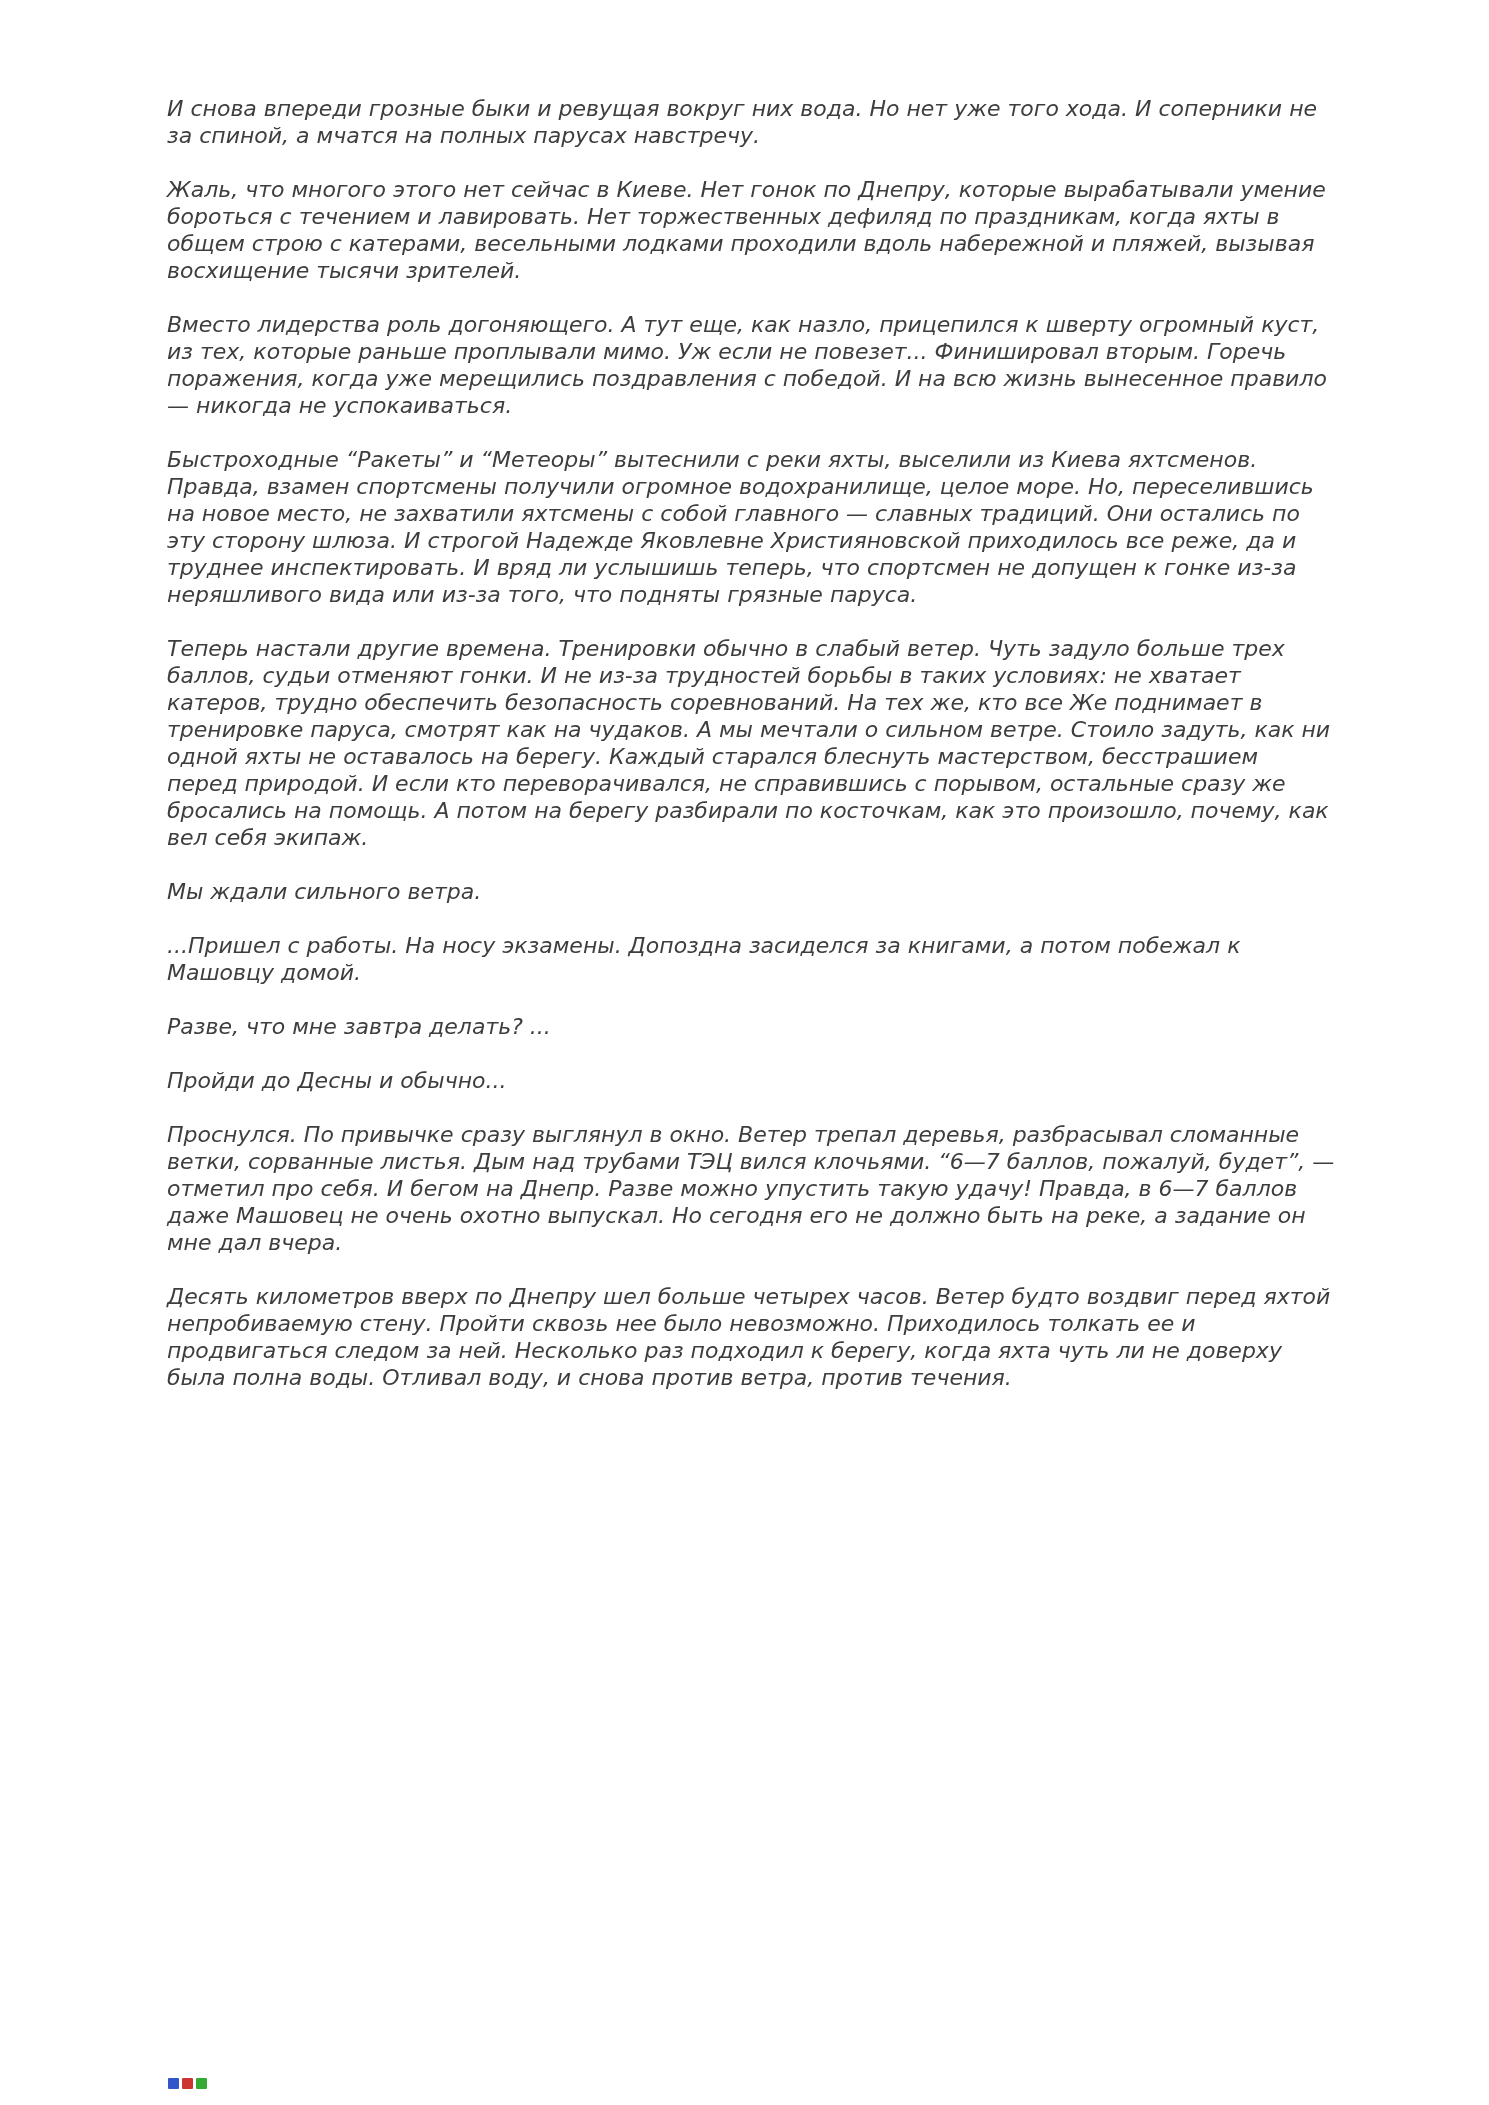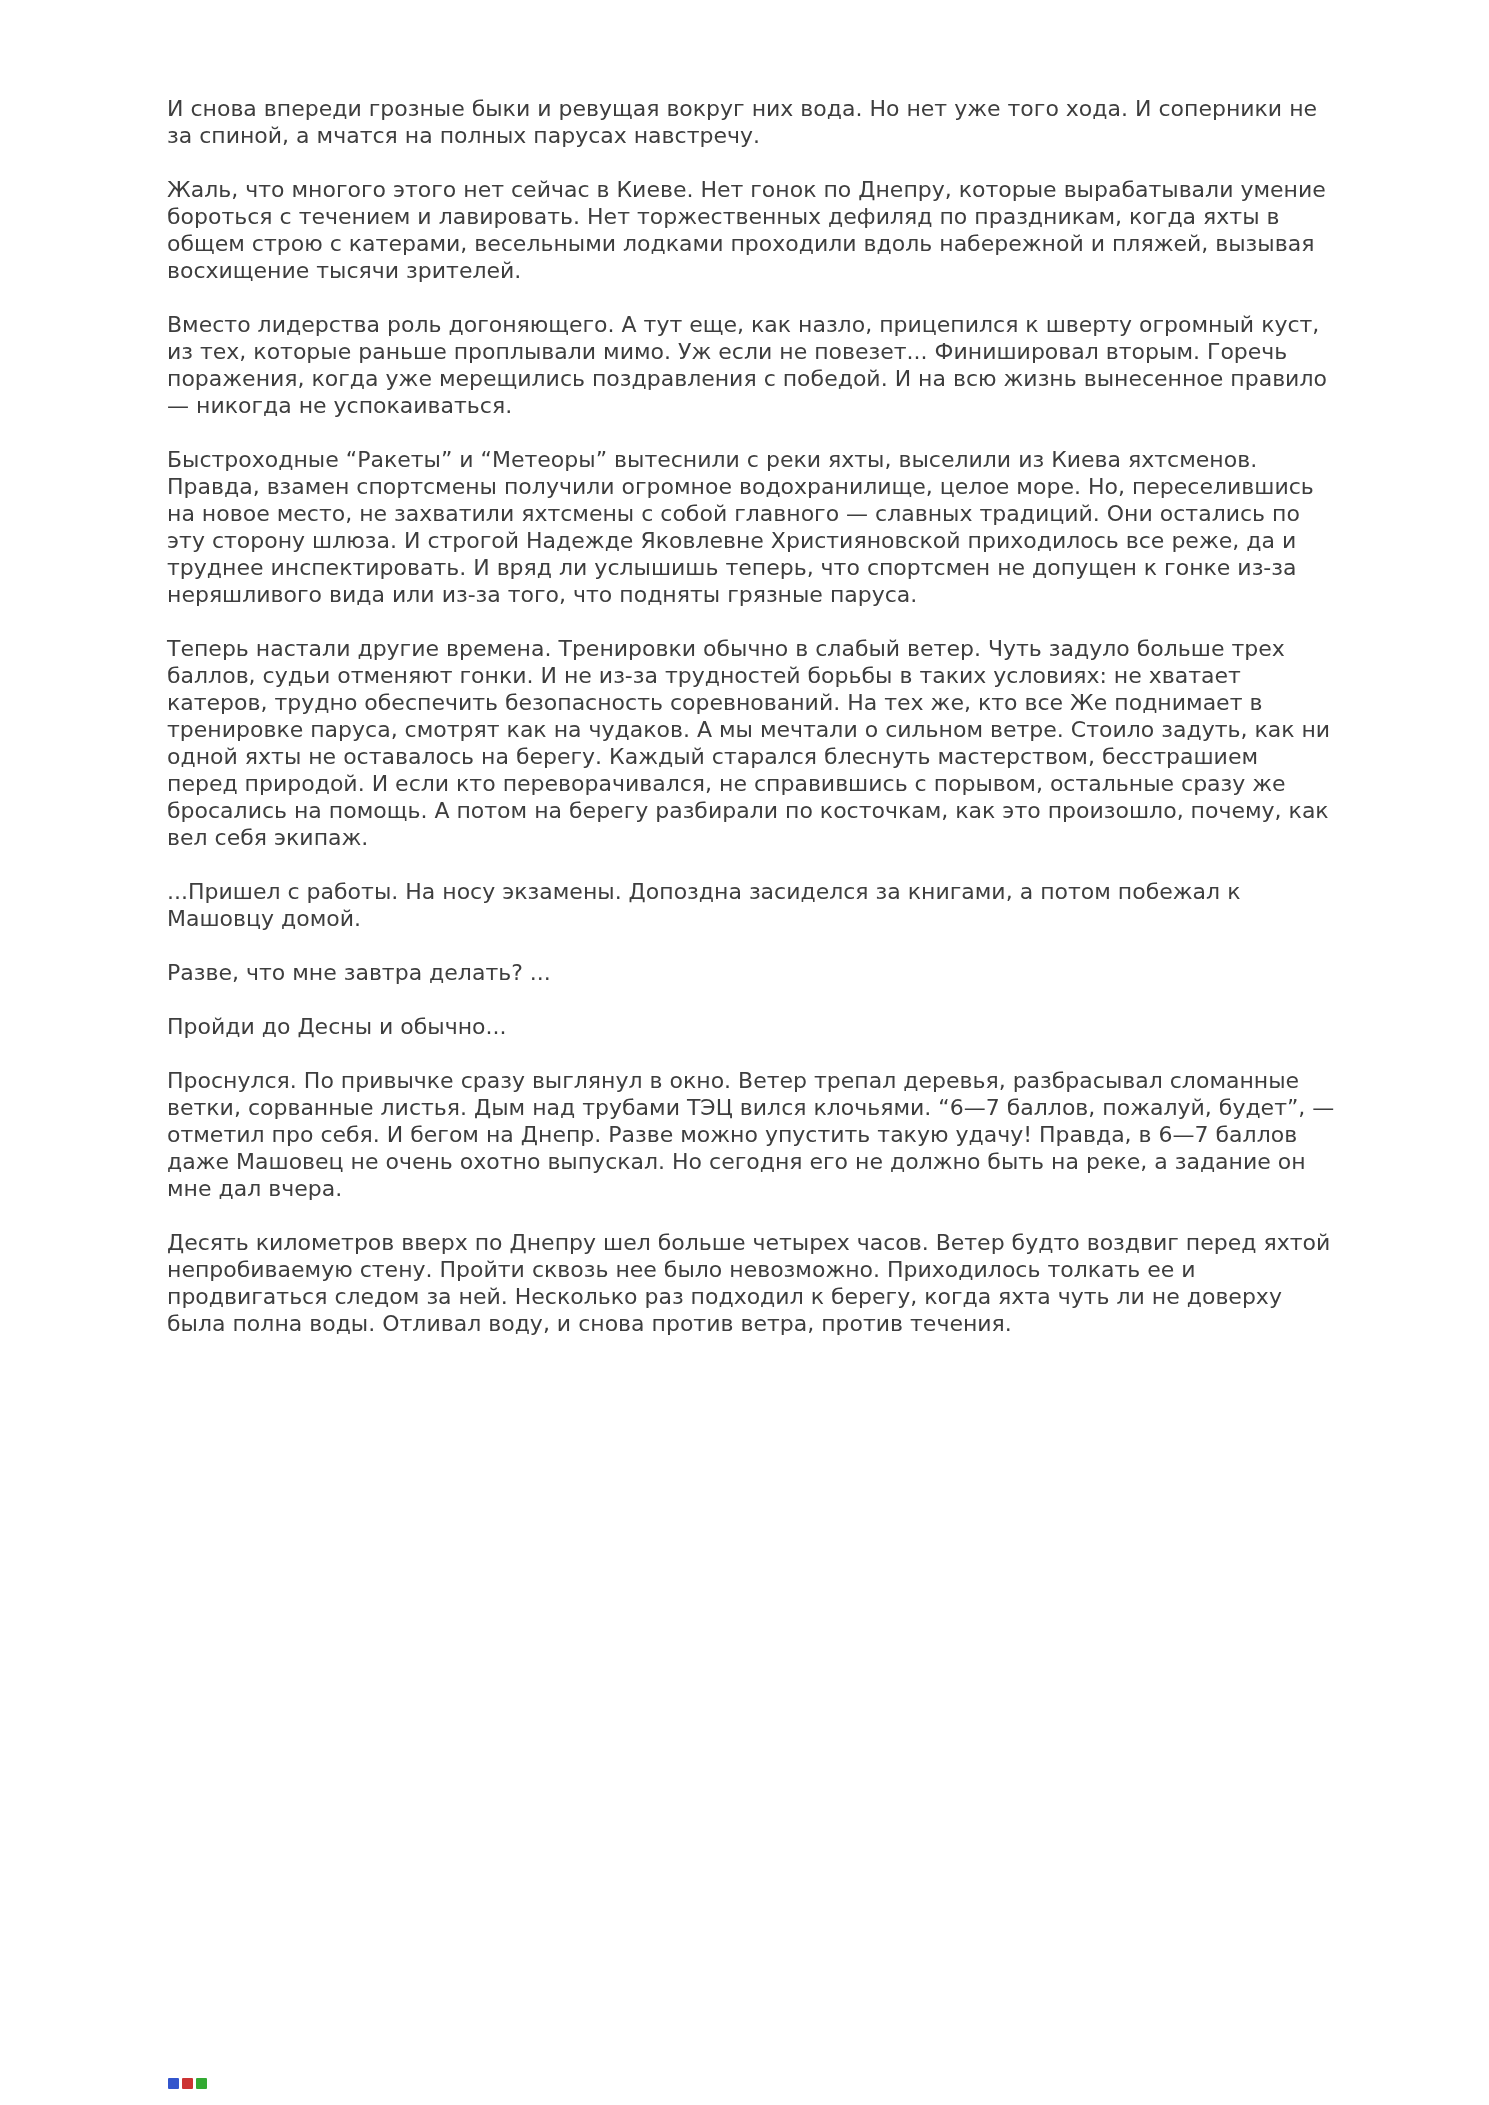--- a/index.html
+++ b/index.html
@@ -20,20 +20,21 @@
     top: 95px;
     width: 1168px;
     color: #3e3e3e;
     font-size: 22px;
     line-height: 27px;
     text-align: left;
   }
   .text-column p {
     margin: 0 0 27px 0;
     padding: 0;
+    font-style: italic;
   }
   .footer-badge {
     position: absolute;
     left: 168px;
     top: 2076px;
     height: 14px;
     display: flex;
     align-items: center;
     gap: 3px;
     cursor: pointer;
@@ -48,20 +49,21 @@
 </head>
 <body>
 
 <main class="text-column">
   <article>
     <p>И снова впереди грозные быки и ревущая вокруг них вода. Но нет уже того хода. И соперники не за спиной, а мчатся на полных парусах навстречу.</p>
     <p>Жаль, что многого этого нет сейчас в Киеве. Нет гонок по Днепру, которые вырабатывали умение бороться с течением и лавировать. Нет торжественных дефиляд по праздникам, когда яхты в общем строю с катерами, весельными лодками проходили вдоль набережной и пляжей, вызывая восхищение тысячи зрителей.</p>
     <p>Вместо лидерства роль догоняющего. А тут еще, как назло, прицепился к шверту огромный куст, из тех, которые раньше проплывали мимо. Уж если не повезет... Финишировал вторым. Горечь поражения, когда уже мерещились поздравления с победой. И на всю жизнь вынесенное правило — никогда не успокаиваться.</p>
     <p>Быстроходные “Ракеты” и “Метеоры” вытеснили с реки яхты, выселили из Киева яхтсменов. Правда, взамен спортсмены получили огромное водохранилище, целое море. Но, переселившись на новое место, не захватили яхтсмены с собой главного — славных традиций. Они остались по эту сторону шлюза. И строгой Надежде Яковлевне Християновской приходилось все реже, да и труднее инспектировать. И вряд ли услышишь теперь, что спортсмен не допущен к гонке из-за неряшливого вида или из-за того, что подняты грязные паруса.</p>
     <p>Теперь настали другие времена. Тренировки обычно в слабый ветер. Чуть задуло больше трех баллов, судьи отменяют гонки. И не из-за трудностей борьбы в таких условиях: не хватает катеров, трудно обеспечить безопасность соревнований. На тех же, кто все Же поднимает в тренировке паруса, смотрят как на чудаков. А мы мечтали о сильном ветре. Стоило задуть, как ни одной яхты не оставалось на берегу. Каждый старался блеснуть мастерством, бесстрашием перед природой. И если кто переворачивался, не справившись с порывом, остальные сразу же бросались на помощь. А потом на берегу разбирали по косточкам, как это произошло, почему, как вел себя экипаж.</p>
+    <p>Мы ждали сильного ветра.</p>
     <p>...Пришел с работы. На носу экзамены. Допоздна засиделся за книгами, а потом побежал к Машовцу домой.</p>
     <p>Разве, что мне завтра делать? ...</p>
     <p>Пройди до Десны и обычно...</p>
     <p>Проснулся. По привычке сразу выглянул в окно. Ветер трепал деревья, разбрасывал сломанные ветки, сорванные листья. Дым над трубами ТЭЦ вился клочьями. “6—7 баллов, пожалуй, будет”, — отметил про себя. И бегом на Днепр. Разве можно упустить такую удачу! Правда, в 6—7 баллов даже Машовец не очень охотно выпускал. Но сегодня его не должно быть на реке, а задание он мне дал вчера.</p>
     <p>Десять километров вверх по Днепру шел больше четырех часов. Ветер будто воздвиг перед яхтой непробиваемую стену. Пройти сквозь нее было невозможно. Приходилось толкать ее и продвигаться следом за ней. Несколько раз подходил к берегу, когда яхта чуть ли не доверху была полна воды. Отливал воду, и снова против ветра, против течения.</p>
   </article>
 </main>
 
 <div class="footer-badge">
   <span class="badge-square" style="background: rgb(51, 85, 204);"></span>

